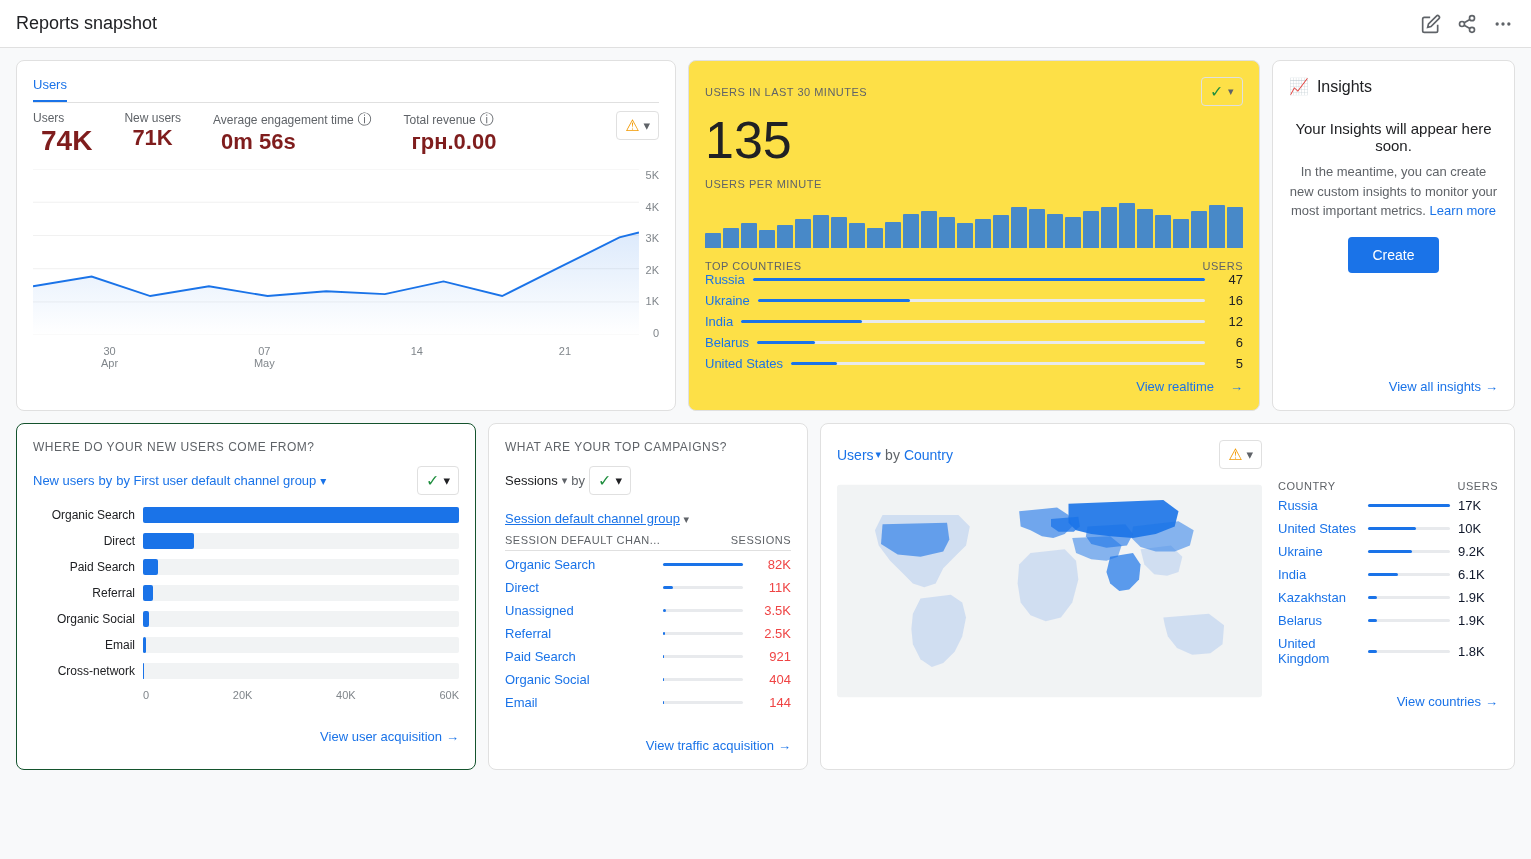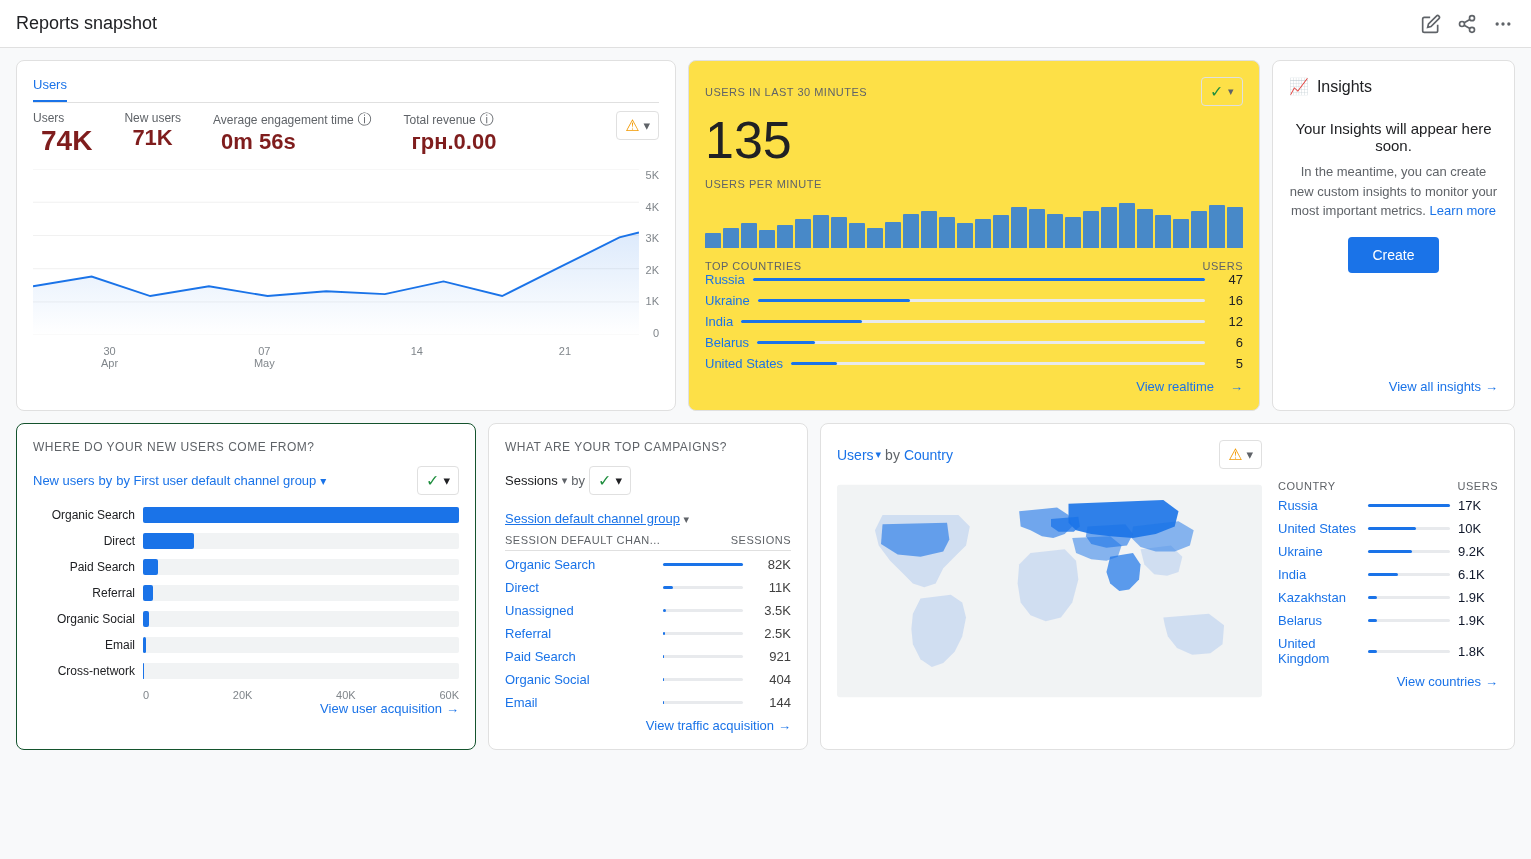--- a/index.html
+++ b/index.html
@@ -126,40 +126,40 @@
     .card-controls { display: flex; align-items: center; gap: 8px; margin-bottom: 12px; }
     .filter-btn { display: flex; align-items: center; gap: 4px; font-size: 13px; color: #1a73e8; cursor: pointer; }
     .filter-arrow { font-size: 12px; }
     
     .bar-chart { margin-top: 8px; }
     .bar-row { display: flex; align-items: center; margin-bottom: 10px; }
     .bar-label { font-size: 12px; color: #202124; width: 110px; flex-shrink: 0; text-align: right; padding-right: 8px; }
     .bar-wrap { flex: 1; height: 16px; background: #f1f3f4; border-radius: 2px; position: relative; }
     .bar-fill { height: 16px; background: #1a73e8; border-radius: 2px; }
     .bar-axis { display: flex; justify-content: space-between; margin-top: 4px; font-size: 11px; color: #80868b; padding-left: 110px; }
-    .view-link { color: #1a73e8; font-size: 13px; cursor: pointer; display: flex; align-items: center; gap: 4px; margin-top: 0; justify-content: flex-end; }
+    .view-link { color: #1a73e8; font-size: 13px; cursor: pointer; display: flex; align-items: center; gap: 4px; margin-top: 28px; justify-content: flex-end; }
 
     
     .campaigns-card {
       background: #fff;
       border-radius: 8px;
       border: 1px solid #e0e0e0;
       flex: 0 0 320px;
       padding: 16px;
     }
     .sessions-header { display: flex; align-items: center; gap: 4px; margin-bottom: 4px; flex-wrap: wrap; }
     .sessions-label { font-size: 13px; color: #202124; font-weight: 500; display: flex; align-items: center; gap: 4px; }
     .by-label { font-size: 13px; color: #5f6368; }
     .by-value { font-size: 13px; color: #1a73e8; cursor: pointer; text-decoration: underline; }
     .campaigns-table-header { display: flex; justify-content: space-between; font-size: 11px; color: #5f6368; text-transform: uppercase; letter-spacing: 0.5px; margin-bottom: 6px; padding-bottom: 4px; border-bottom: 1px solid #e0e0e0; }
     .campaign-row { display: flex; align-items: center; justify-content: space-between; margin-bottom: 8px; }
     .campaign-name { font-size: 13px; color: #1a73e8; cursor: pointer; flex: 1; }
     .campaign-bar-wrap { width: 80px; margin: 0 8px; height: 3px; background: #e8eaed; border-radius: 2px; }
     .campaign-bar { height: 3px; background: #1a73e8; border-radius: 2px; }
-    .campaign-count { font-size: 13px; color: #404040; min-width: 40px; text-align: right; }
+    .campaign-count { font-size: 13px; color: #ef4444; min-width: 40px; text-align: right; }
 
     
     .map-card {
       background: #fff;
       border-radius: 8px;
       border: 1px solid #e0e0e0;
       flex: 1;
       padding: 16px;
       display: flex;
       gap: 16px;

